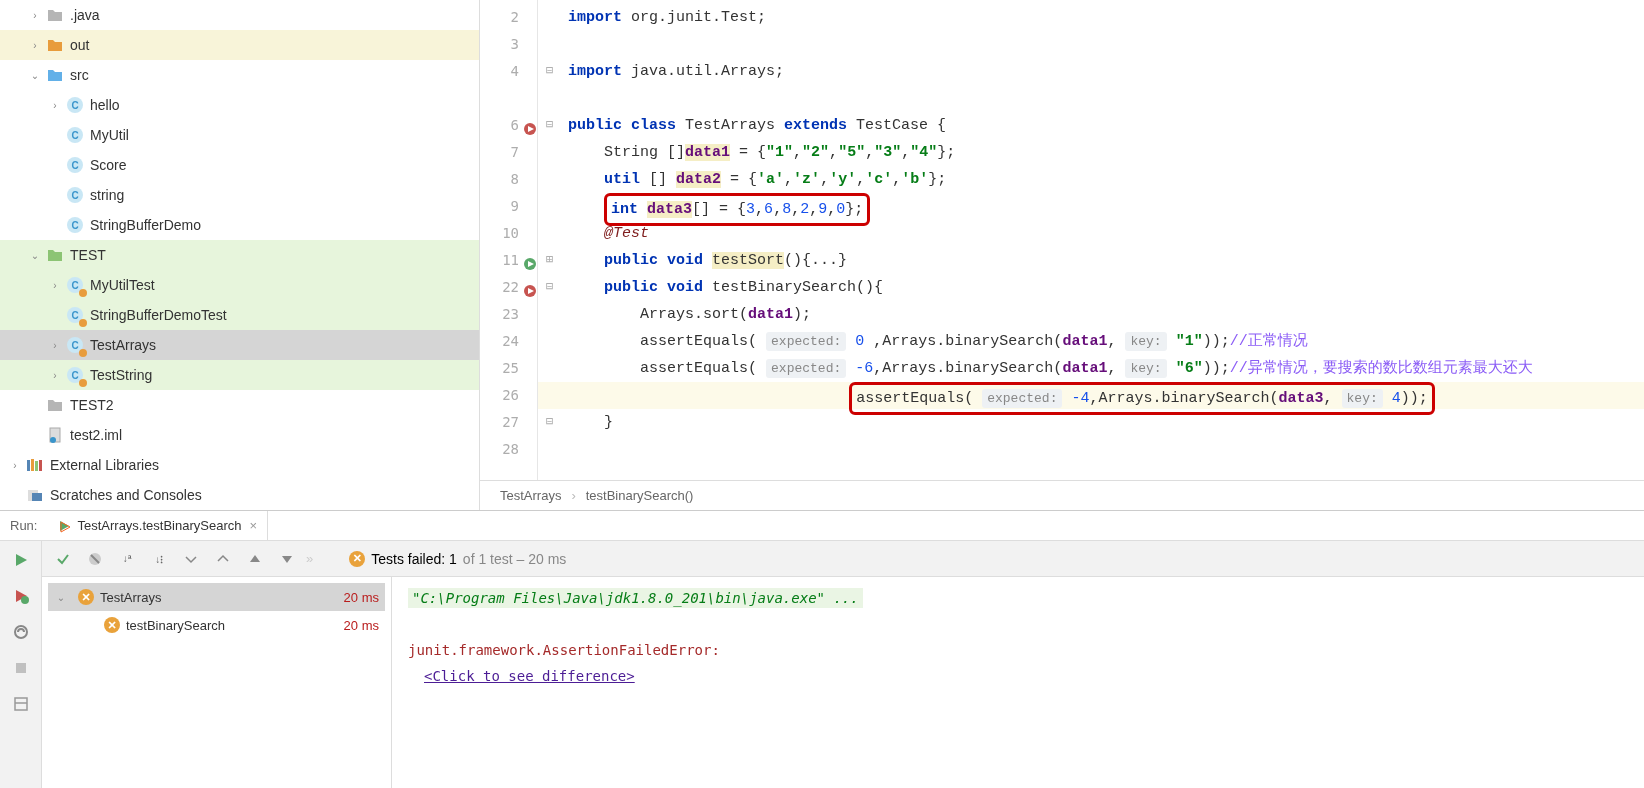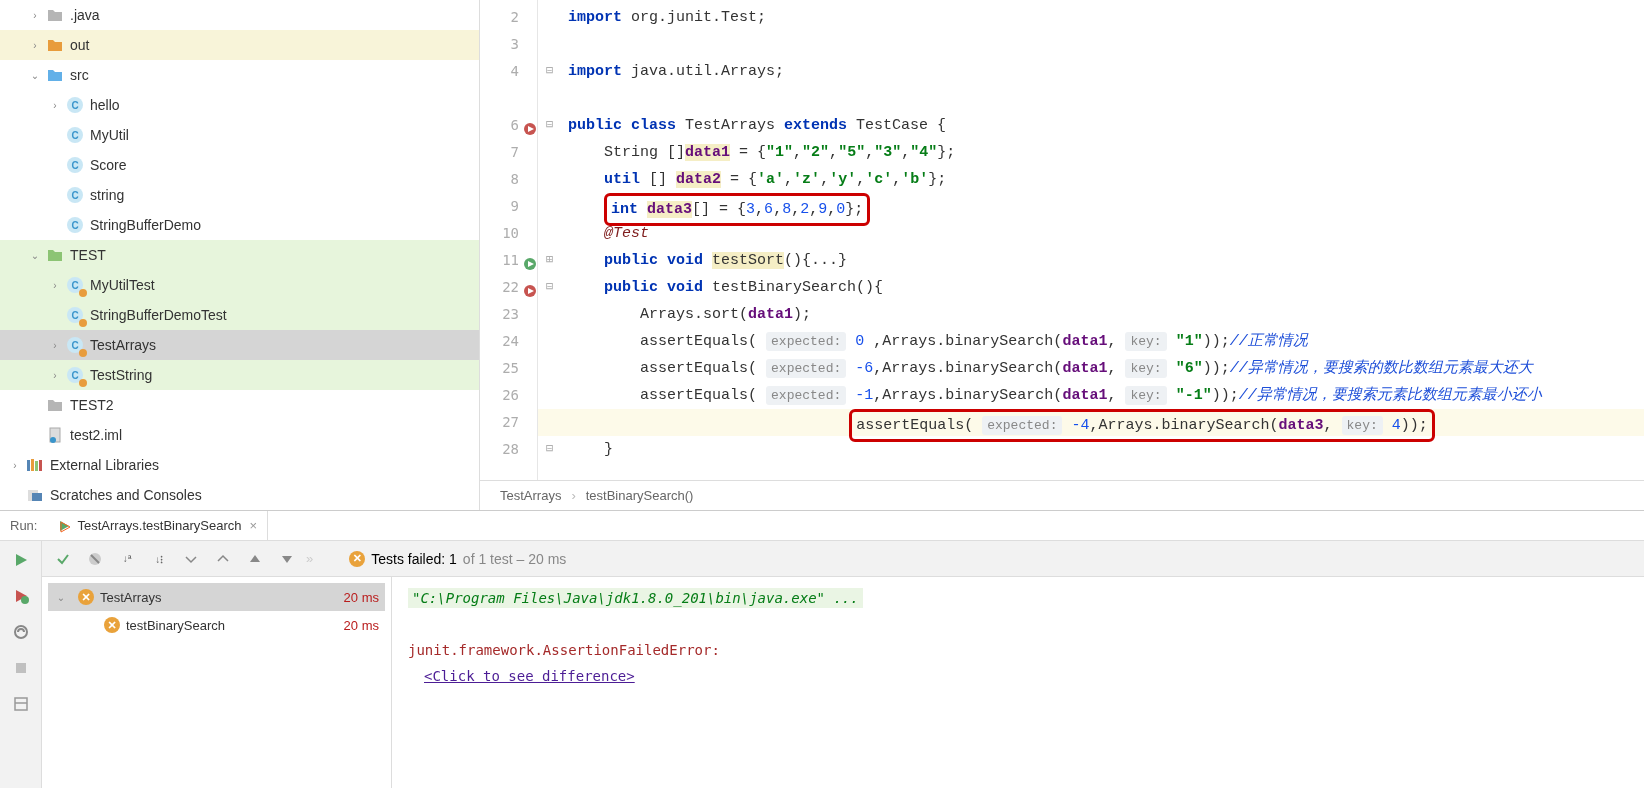--- a/index.html
+++ b/index.html
@@ -22,21 +22,21 @@
 .gutter { width: 58px; background: #fff; border-right: 1px solid #e6e6e6; text-align: right; color: #adadad; font-family: "Consolas", monospace; font-size: 14px; padding-top: 4px; }
 .gutter-line { height: 27px; line-height: 27px; padding-right: 18px; position: relative; }
 .gutter-mark { position: absolute; right: 0px; top: 6px; width: 14px; height: 14px; }
 .code-body { flex: 1; font-family: "Consolas", "Courier New", monospace; font-size: 15px; padding-top: 4px; overflow-x: auto; position: relative; }
 .code-line { height: 27px; line-height: 27px; padding-left: 30px; white-space: pre; }
 .code-line.cur { background: #fdfae9; text-align: center; }
 .kw { color: #0033b3; font-weight: bold; }
 .str { color: #067d17; font-weight: bold; }
 .ident { color: #660e7a; font-weight: bold; }
 .num { color: #1750eb; }
-.com { color: #1d4ed8; font-style: italic; }
+.com { color: #8b5cf6; }
 .ann { color: #7f1d1d; font-style: italic; }
 .fn { }
 .hint { background: #eef1f4; color: #888; padding: 2px 5px; border-radius: 3px; font-style: normal; font-size: 13px; }
 .hl-yellow { background: #f5eec5; }
 .redbox { border: 3px solid #cc0000; border-radius: 6px; padding: 0 4px; display: inline-block; }
 .fold { position: absolute; left: 8px; color: #b0b0b0; font-size: 12px; }
 .breadcrumb { height: 30px; border-top: 1px solid #ddd; display: flex; align-items: center; padding: 0 20px; color: #666; font-size: 13px; }
 .breadcrumb .sep { margin: 0 10px; color: #bbb; }
 
 .run-panel { flex: 1; display: flex; flex-direction: column; border-top: 1px solid #ccc; }
@@ -278,21 +278,20 @@
             <div class="code-line"><span class="fold">⊟</span><span class="kw">public class</span> TestArrays <span class="kw">extends</span> TestCase {</div>
             <div class="code-line">    String []<span class="ident hl-yellow">data1</span> = {<span class="str">"1"</span>,<span class="str">"2"</span>,<span class="str">"5"</span>,<span class="str">"3"</span>,<span class="str">"4"</span>};</div>
             <div class="code-line">    <span class="kw">util</span> [] <span class="ident hl-yellow">data2</span> = {<span class="str">'a'</span>,<span class="str">'z'</span>,<span class="str">'y'</span>,<span class="str">'c'</span>,<span class="str">'b'</span>};</div>
             <div class="code-line">    <span class="redbox"><span class="kw">int</span> <span class="ident hl-yellow">data3</span>[] = {<span class="num">3</span>,<span class="num">6</span>,<span class="num">8</span>,<span class="num">2</span>,<span class="num">9</span>,<span class="num">0</span>};</span></div>
             <div class="code-line">    <span class="ann">@Test</span></div>
             <div class="code-line"><span class="fold">⊞</span>    <span class="kw">public void</span> <span class="hl-yellow">testSort</span>(){...}</div>
             <div class="code-line"><span class="fold">⊟</span>    <span class="kw">public void</span> testBinarySearch(){</div>
             <div class="code-line">        Arrays.<span class="fn">sort</span>(<span class="ident">data1</span>);</div>
             <div class="code-line">        <span class="fn">assertEquals</span>( <span class="hint">expected:</span> <span class="num">0</span> ,Arrays.<span class="fn">binarySearch</span>(<span class="ident">data1</span>, <span class="hint">key:</span> <span class="str">"1"</span>));<span class="com">//正常情况</span></div>
             <div class="code-line">        <span class="fn">assertEquals</span>( <span class="hint">expected:</span> <span class="num">-6</span>,Arrays.<span class="fn">binarySearch</span>(<span class="ident">data1</span>, <span class="hint">key:</span> <span class="str">"6"</span>));<span class="com">//异常情况，要搜索的数比数组元素最大还大</span></div>
-            <div class="code-line">        <span class="fn">assertEquals</span>( <span class="hint">expected:</span> <span class="num">-1</span>,Arrays.<span class="fn">binarySearch</span>(<span class="ident">data1</span>, <span class="hint">key:</span> <span class="str">"-1"</span>));<span class="com">//异常情况，要搜索元素比数组元素最小还小</span></div>
             <div class="code-line cur">        <span class="redbox"><span class="fn">assertEquals</span>( <span class="hint">expected:</span> <span class="num">-4</span>,Arrays.<span class="fn">binarySearch</span>(<span class="ident">data3</span>, <span class="hint">key:</span> <span class="num">4</span>));</span></div>
             <div class="code-line"><span class="fold">⊟</span>    }</div>
           </div>
       </div>
       <div class="breadcrumb">
         <span>TestArrays</span>
         <span class="sep">›</span>
         <span>testBinarySearch()</span>
       </div>
     </div>

